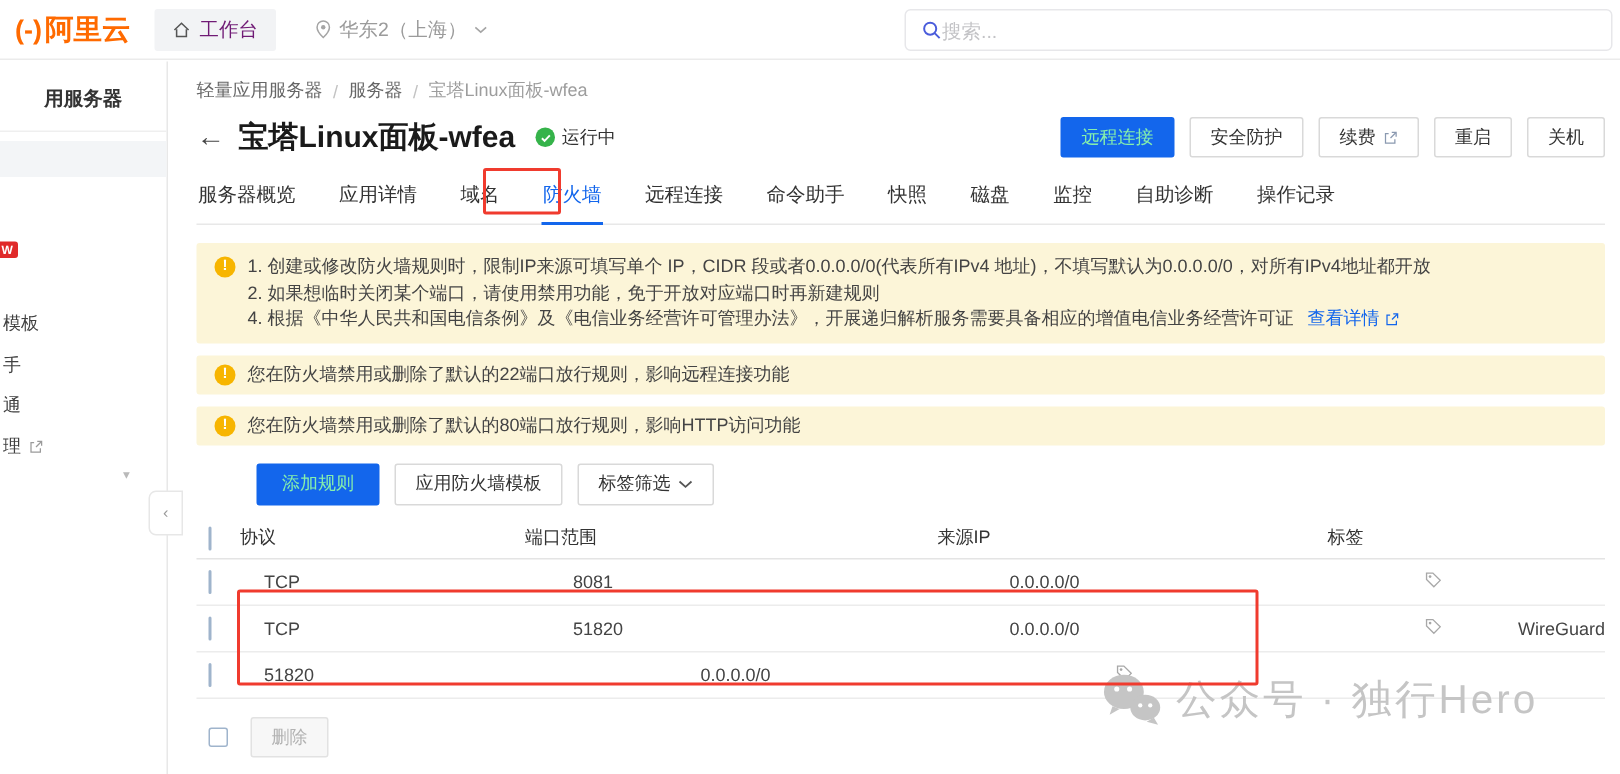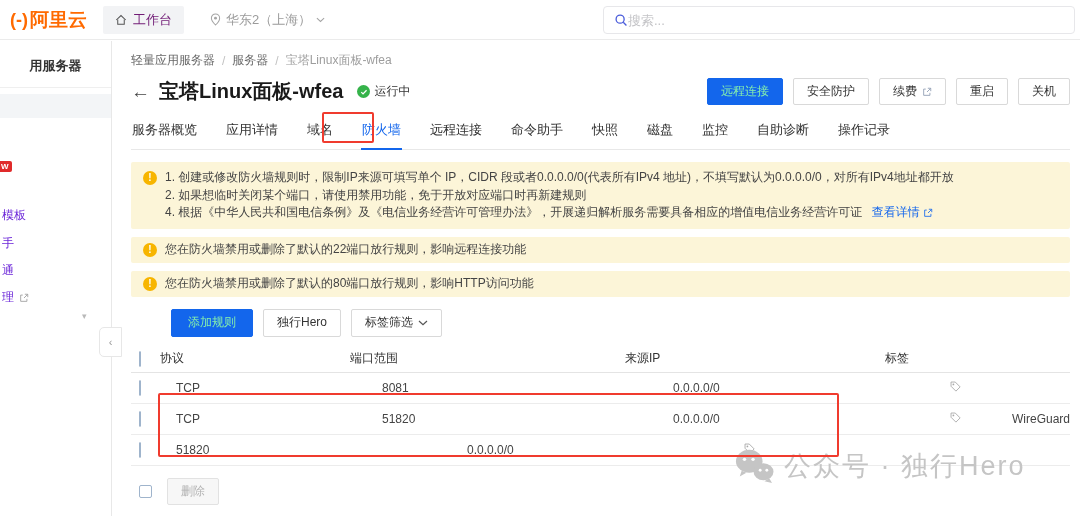--- a/index.html
+++ b/index.html
@@ -29,21 +29,21 @@
     font-family:"Liberation Sans","DejaVu Sans",sans-serif; }
   .searchbox input::placeholder { color:#c3c3c6; }
   
   .sidebar { position:absolute; top:41px; left:0; width:112px; bottom:0; background:#fff;
     border-right:1px solid #e8e8e8; z-index:4; }
   .sb-header { padding:16px 2px 12px 2px; font-weight:bold; font-size:13px; color:#333;
     border-bottom:1px solid #efefef; white-space:nowrap; overflow:hidden;text-align:center; }
   .sb-selected { height:24px; background:#f3f5f7; margin-top:6px; }
   .sb-newbadge { position:absolute; left:0; top:120px; background:#e02a2a; color:#fff;
     font-size:8px; font-weight:bold; padding:1px 3px 1px 1px; border-radius:0 2px 2px 0; }
-  .sb-item { position:absolute; left:2px; font-size:12px; color:#6d28d9; white-space:nowrap;
+  .sb-item { position:absolute; left:2px; font-size:12px; color:#404040; white-space:nowrap;
     display:flex; align-items:center; gap:5px; cursor:pointer; }
   .sb-chevron { position:absolute; left:82px; top:270px; color:#b9b9b9; font-size:9px; }
   .collapse-handle { position:absolute; left:99px; top:327px; width:23px; height:30px;
     background:#fff; border:1px solid #e7e7e7; border-radius:5px 0 0 5px; display:flex;
     align-items:center; justify-content:center; color:#9a9a9a; font-size:11px; cursor:pointer; z-index:5; }
   
   .main { position:absolute; left:113px; top:41px; right:0; bottom:0; background:#fff;
     padding:0 10px 0 18px; }
   .breadcrumb { margin-top:11px; font-size:12px; color:#666; display:flex; gap:7px; align-items:center; }
   .breadcrumb .sep { color:#c2c2c2; }
@@ -265,21 +265,21 @@
   <div class="notice notice-small">
     <span class="warn-icon">!</span>
     <span>您在防火墙禁用或删除了默认的80端口放行规则，影响HTTP访问功能</span>
   </div>
 
   <div class="toolbar">
     <button class="btn primary">
       <span>添加规则</span>
     </button>
     <button class="btn">
-      <span>独行Hero</span>
+      <span>应用防火墙模板</span>
     </button>
     <button class="btn">
       <span>标签筛选</span>
       <span style="display:inline-flex;">
         <svg width="10" height="6" viewBox="0 0 10 6">
             <path d="M1 1l4 3.6L9 1" fill="none" stroke="#555" stroke-width="1.2"></path>
           </svg>
       </span>
     </button>
   </div>

